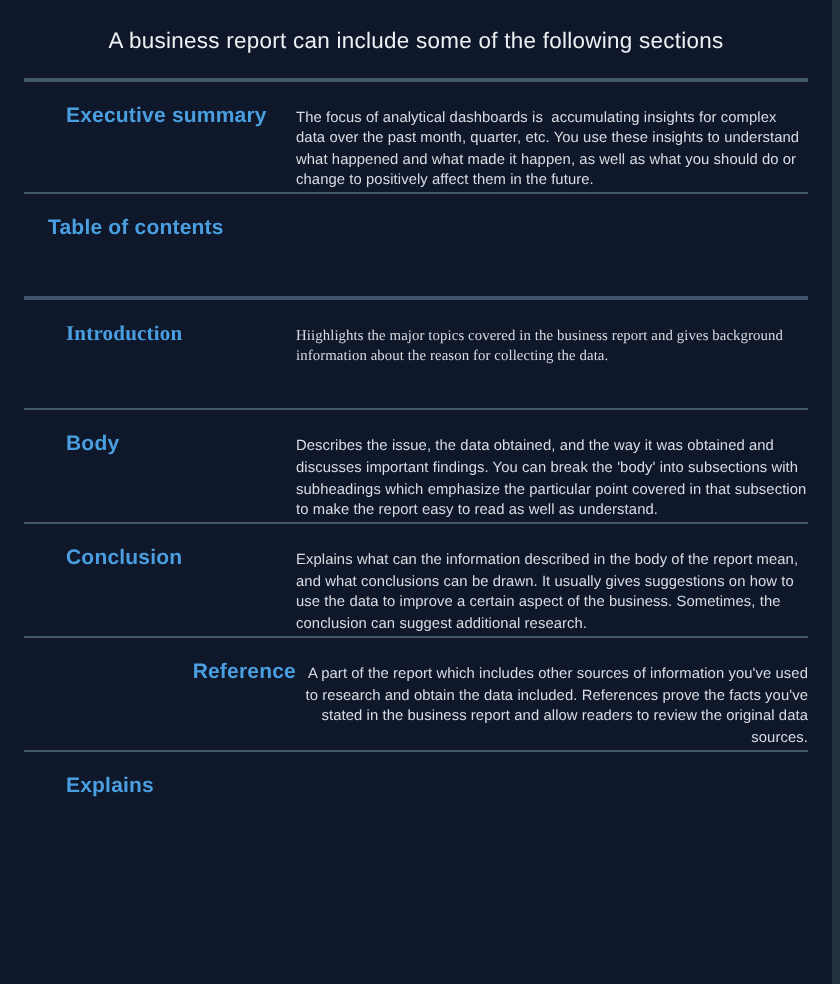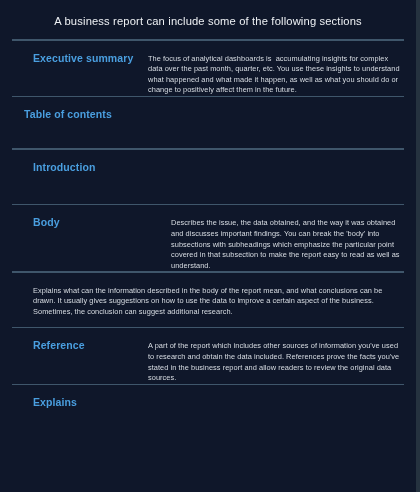--- a/index.html
+++ b/index.html
@@ -72,24 +72,24 @@
     font-size: 7.4px;
     line-height: 10.6px;
     letter-spacing: 0.05px;
     padding-top: 13px;
     white-space: pre-wrap;
   }
 
   
   .sec-0 { min-height: 54px; justify-content: space-between; }
   .sec-1 { min-height: 51px; padding-left: 24px; }
-  .sec-2 { min-height: 54px; }
-  .sec-3 { min-height: 53px; gap: 23px; }
+  .sec-2 { min-height: 54px; font-family: Liberation Serif, serif; }
+  .sec-3 { min-height: 53px; }
   .sec-4 { min-height: 54px; }
-  .sec-5 { min-height: 54px; }
+  .sec-5 { min-height: 54px; text-align: right; }
   .sec-6 { min-height: 54px; }
 </style>
 </head>
 <body>
 
 <div class="page">
 
   <h1 class="page-title">A business report can include some of the following sections</h1>
 
   <div class="sections">
@@ -101,30 +101,32 @@
     </div>
 
     <div class="divider"></div>
     <div class="section sec-1">
       <div class="section-head">Table of contents</div>
     </div>
 
     <div class="divider"></div>
     <div class="section sec-2">
       <div class="section-head">Introduction</div>
+      <div class="section-body">Hiighlights the major topics covered in the business report and gives background information about the reason for collecting the data.</div>
     </div>
 
     <div class="divider"></div>
     <div class="section sec-3">
       <div class="section-head">Body</div>
       <div class="section-body">Describes the issue, the data obtained, and the way it was obtained and discusses important findings. You can break the 'body' into subsections with subheadings which emphasize the particular point covered in that subsection to make the report easy to read as well as understand.</div>
     </div>
 
     <div class="divider"></div>
     <div class="section sec-4">
+      <div class="section-head">Conclusion</div>
       <div class="section-body">Explains what can the information described in the body of the report mean, and what conclusions can be drawn. It usually gives suggestions on how to use the data to improve a certain aspect of the business. Sometimes, the conclusion can suggest additional research.</div>
     </div>
 
     <div class="divider"></div>
     <div class="section sec-5">
       <div class="section-head">Reference</div>
       <div class="section-body">A part of the report which includes other sources of information you've used to research and obtain the data included. References prove the facts you've stated in the business report and allow readers to review the original data sources.</div>
     </div>
 
     <div class="divider"></div>

